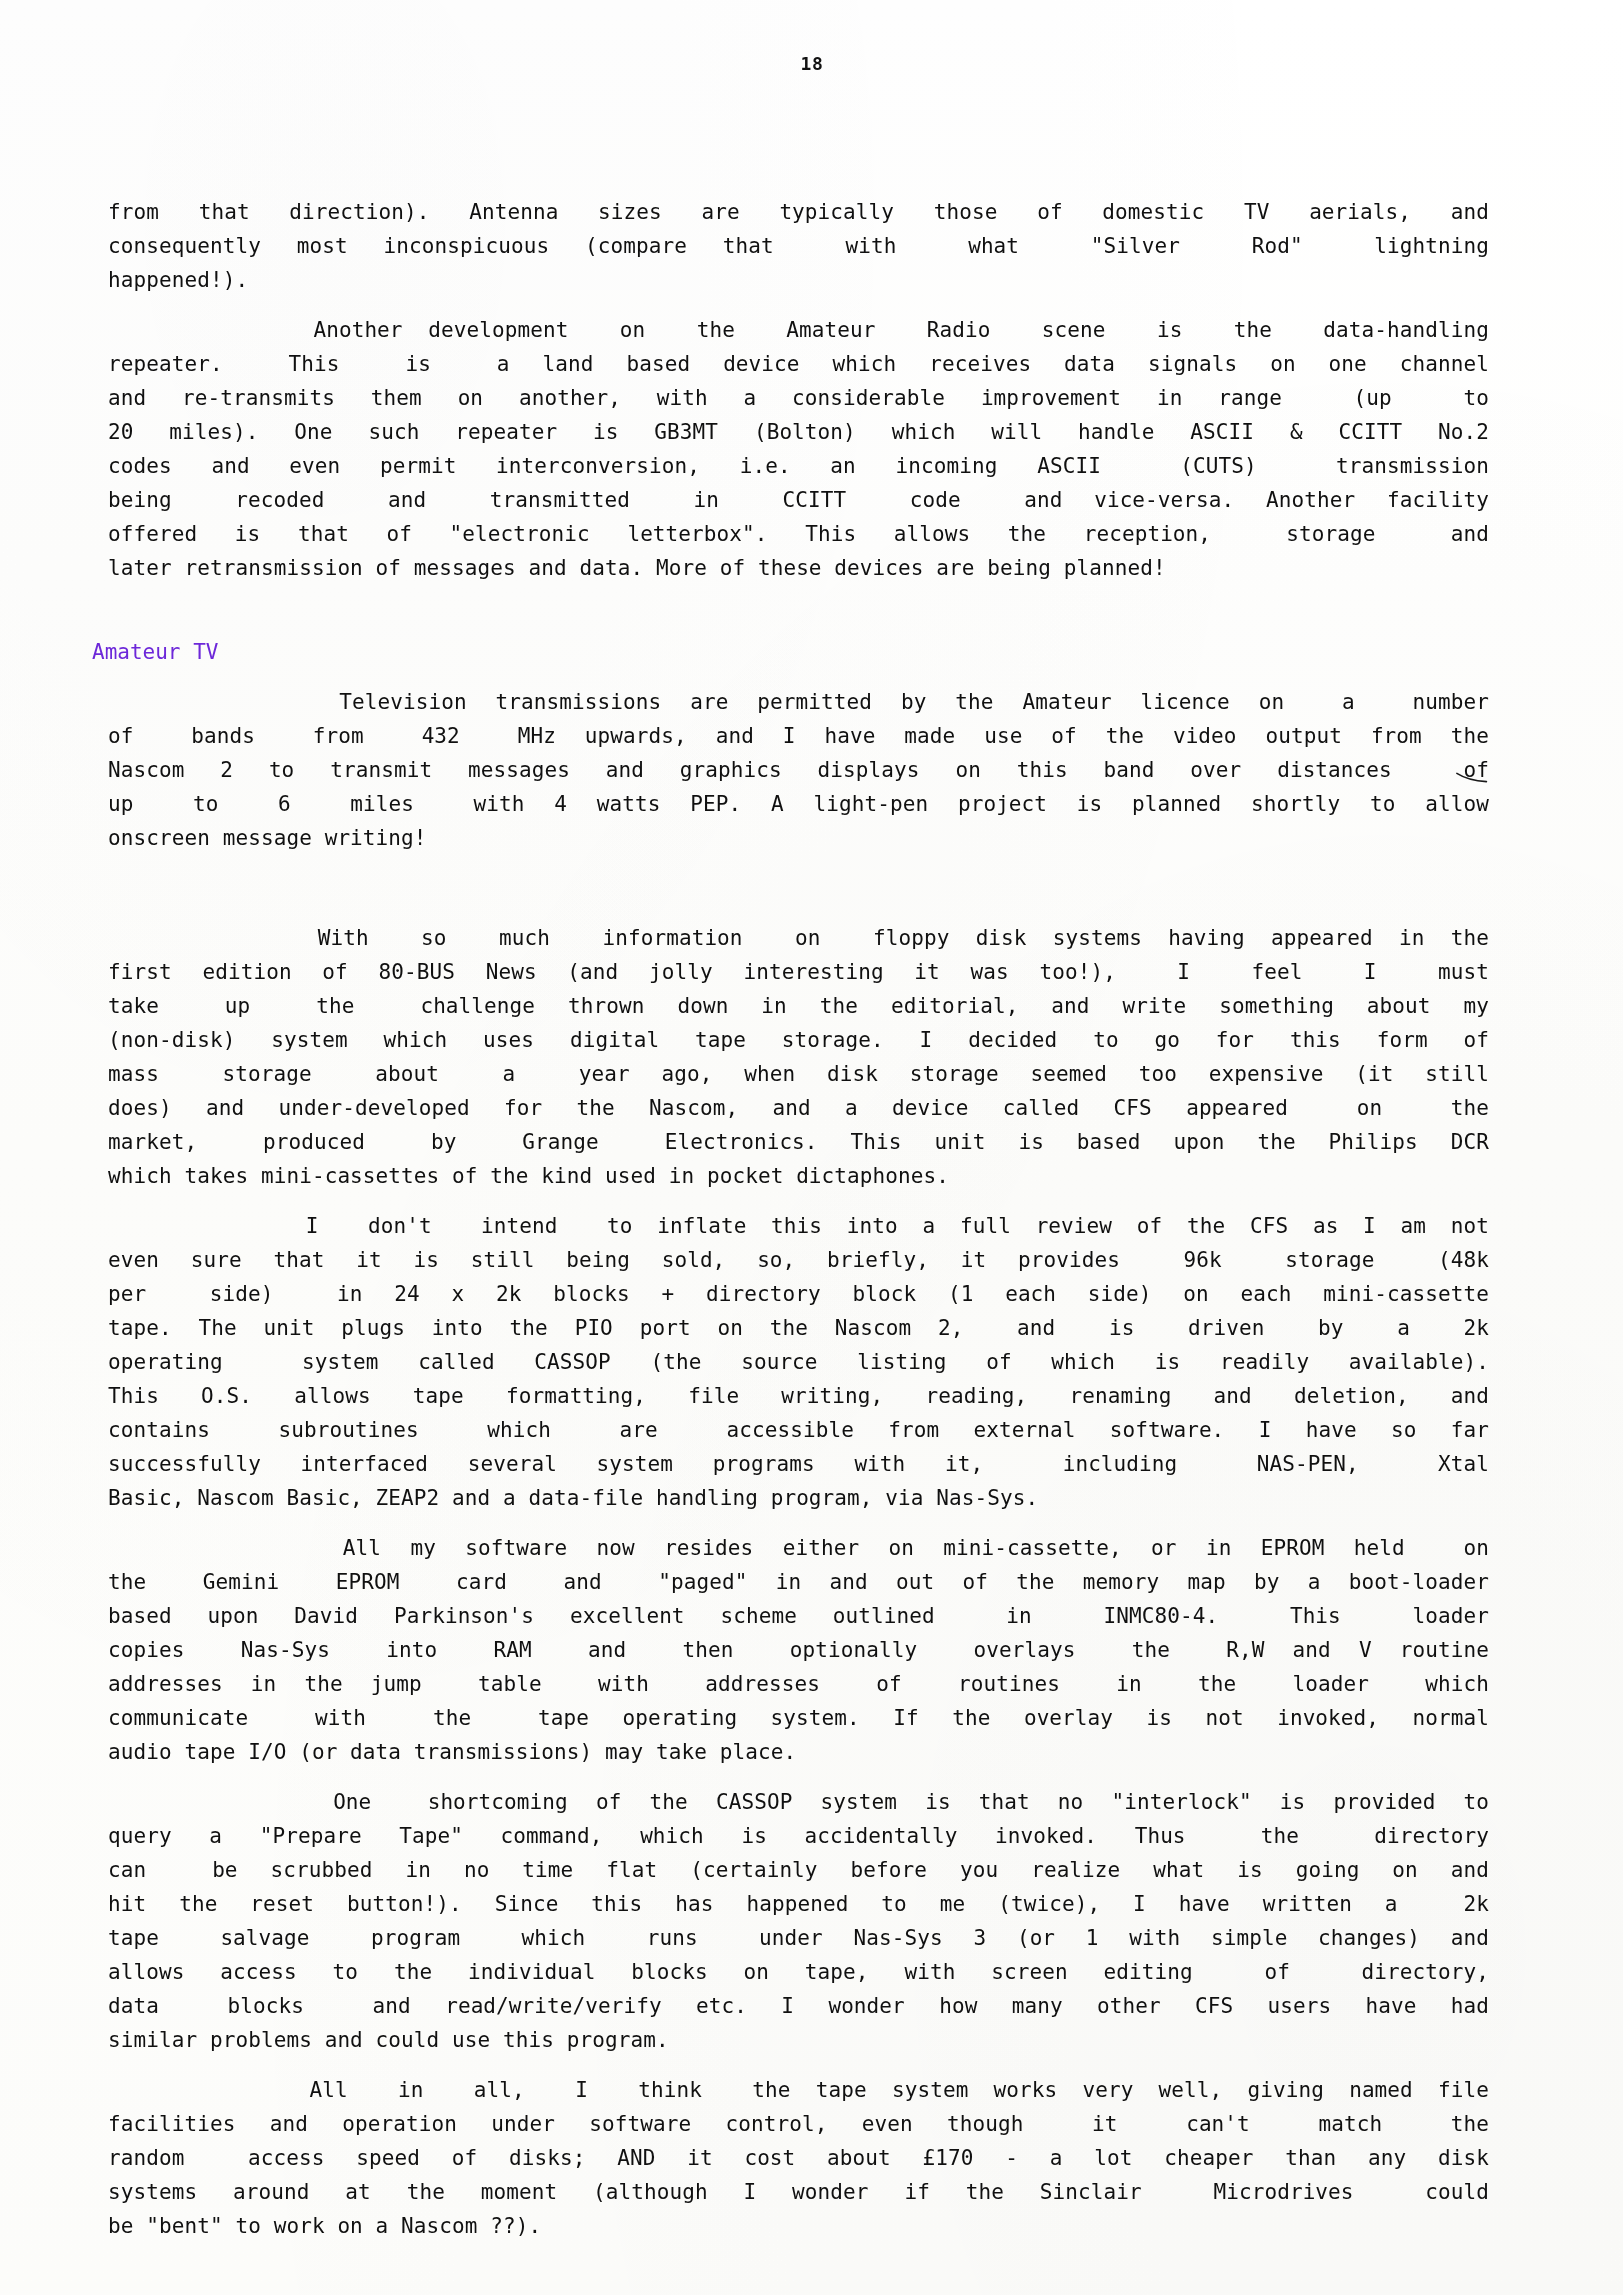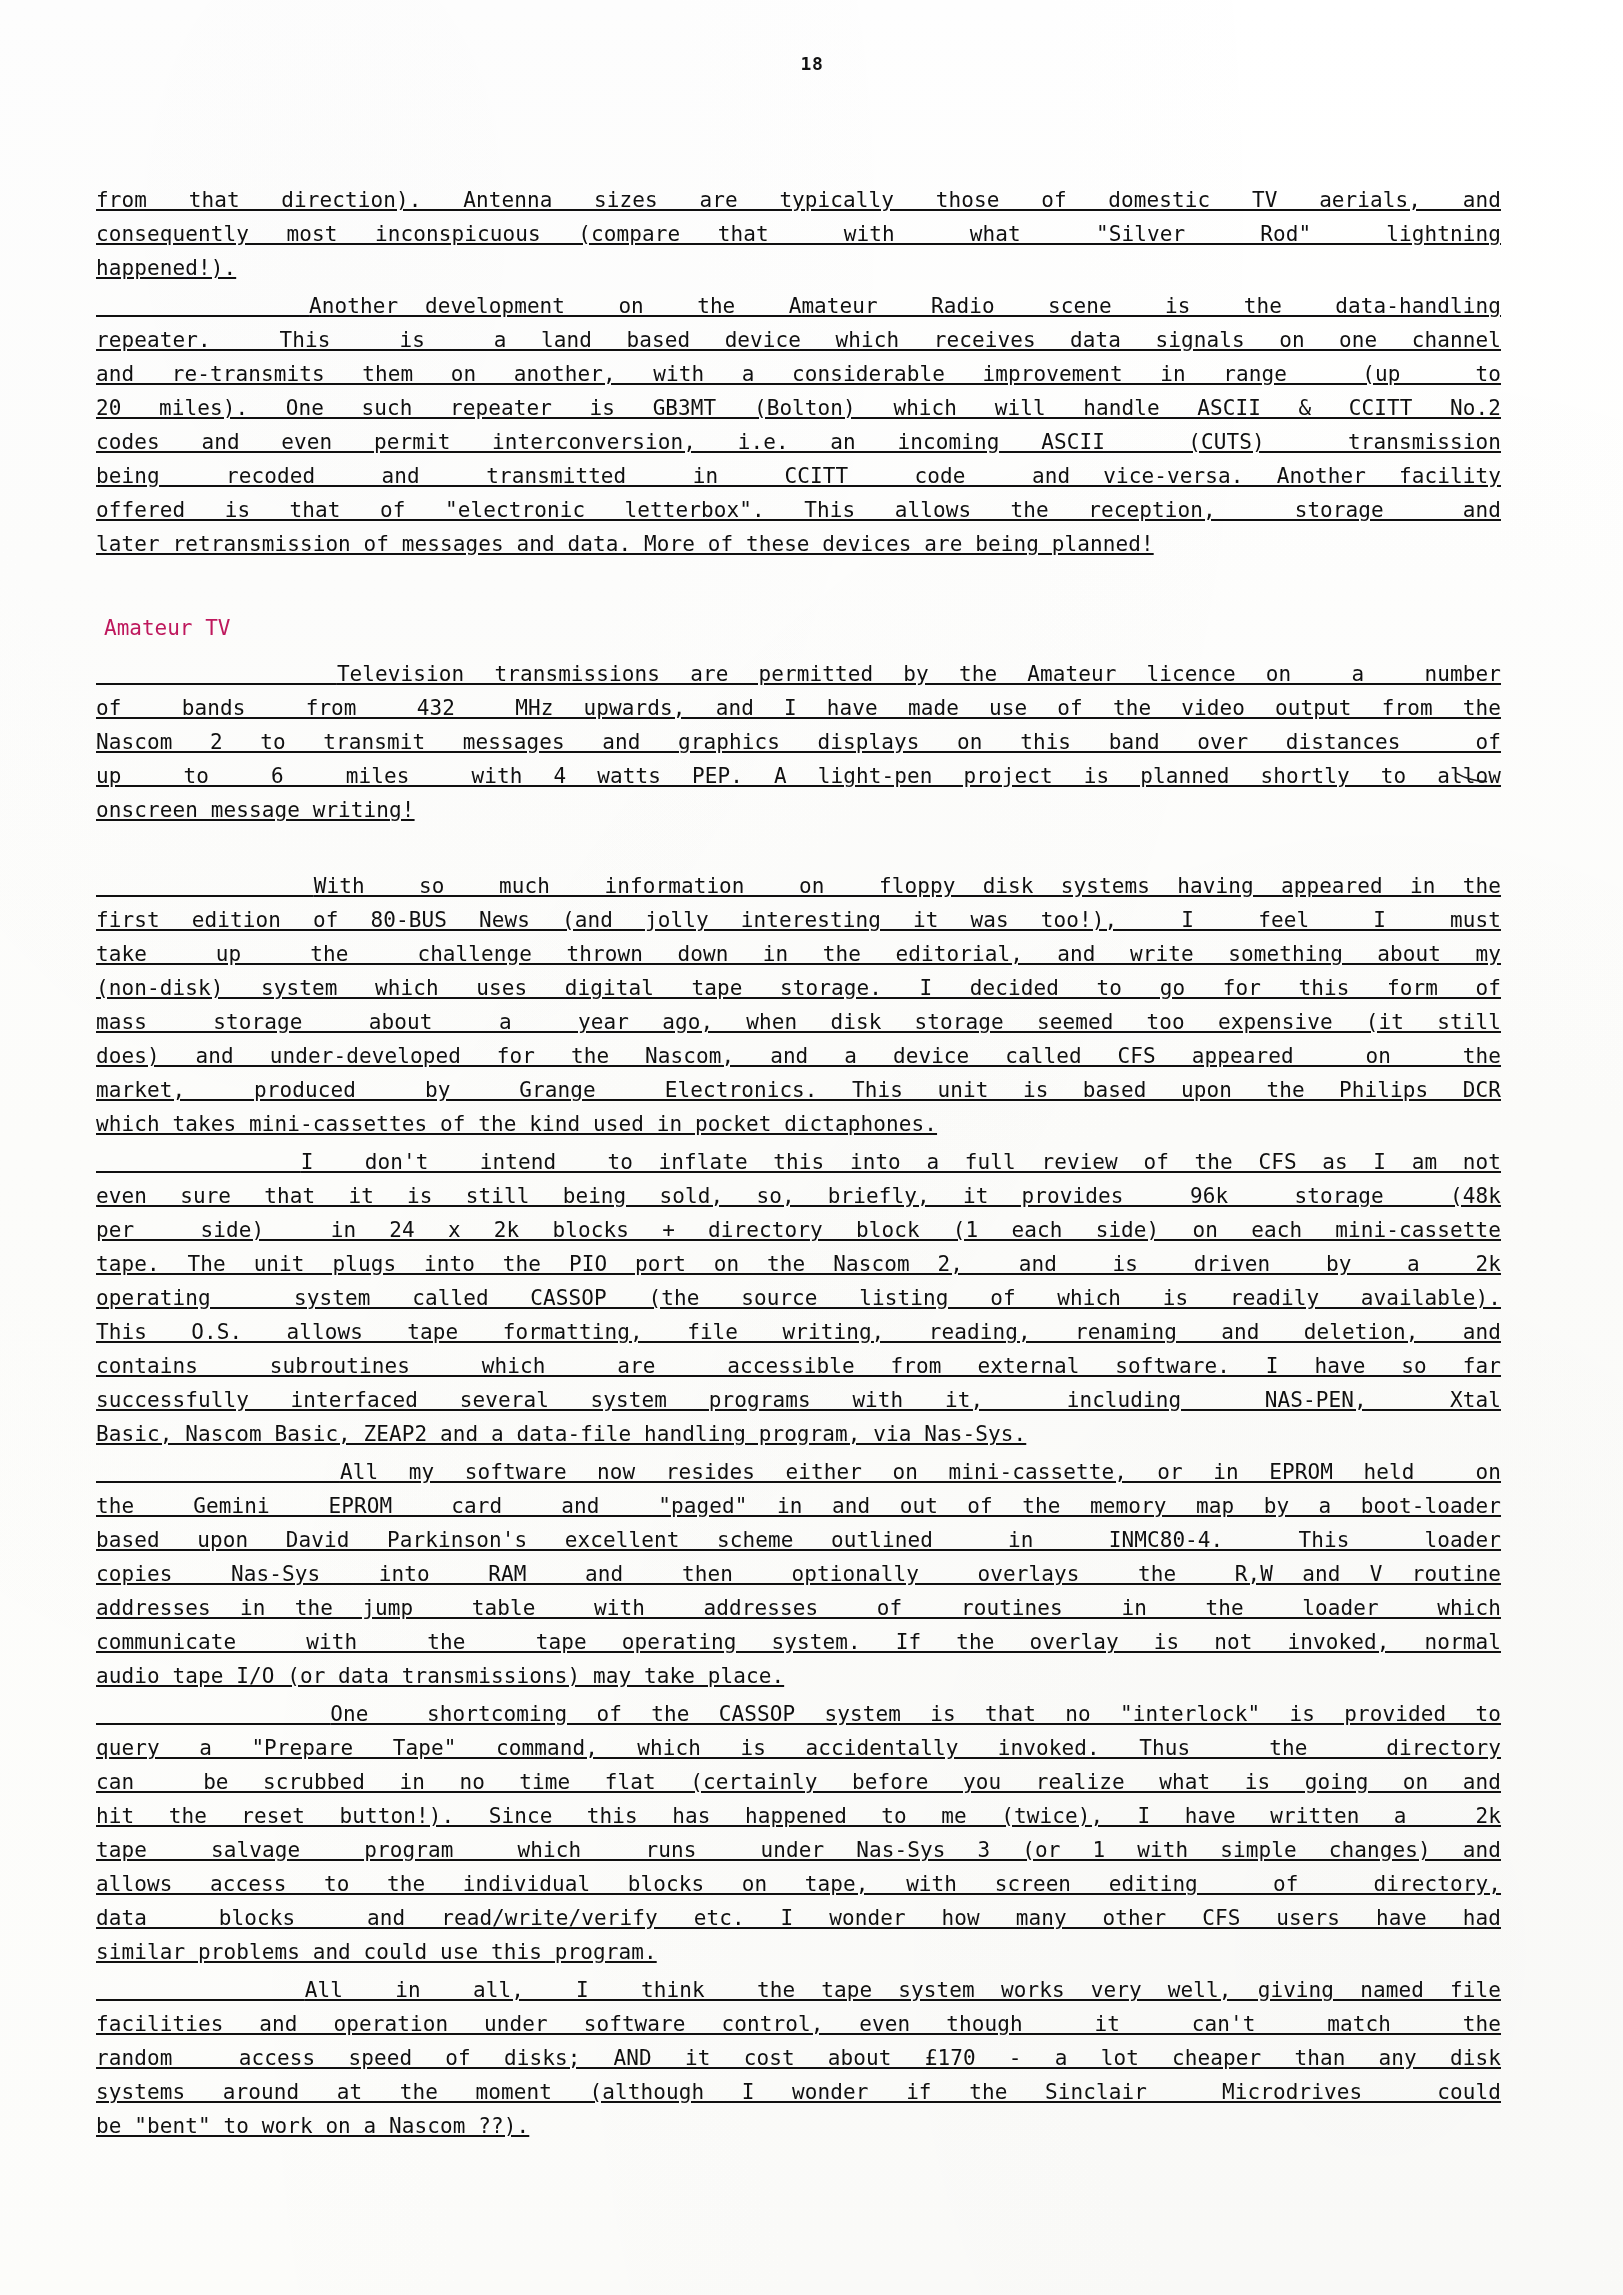--- a/index.html
+++ b/index.html
@@ -43,38 +43,37 @@
     position: absolute;
     left: 92px;
     top: 179px;
     width: 1413px;
   }
   .para {
     font-size: 21px;
     line-height: 34px;
     color: #101010;
     letter-spacing: 0.1px;
-    margin: 4px;
+    margin: 16px;
     white-space: pre-wrap;
-    text-decoration: underline;
   }
   .para .ln {
     display: block;
     text-align: justify;
     text-align-last: justify;
   }
   .para .ln.last {
     text-align: left;
     text-align-last: left;
   }
   .heading {
     font-size: 21px;
     line-height: 34px;
-    color: #be185d;
-    margin: 12px;
+    color: #6d28d9;
+    margin: 0;
     white-space: pre;
   }
   .spacer-line {
     height: 34px;
   }
   
   .pen-mark {
     position: absolute;
     left: 1456px;
     top: 772px;

